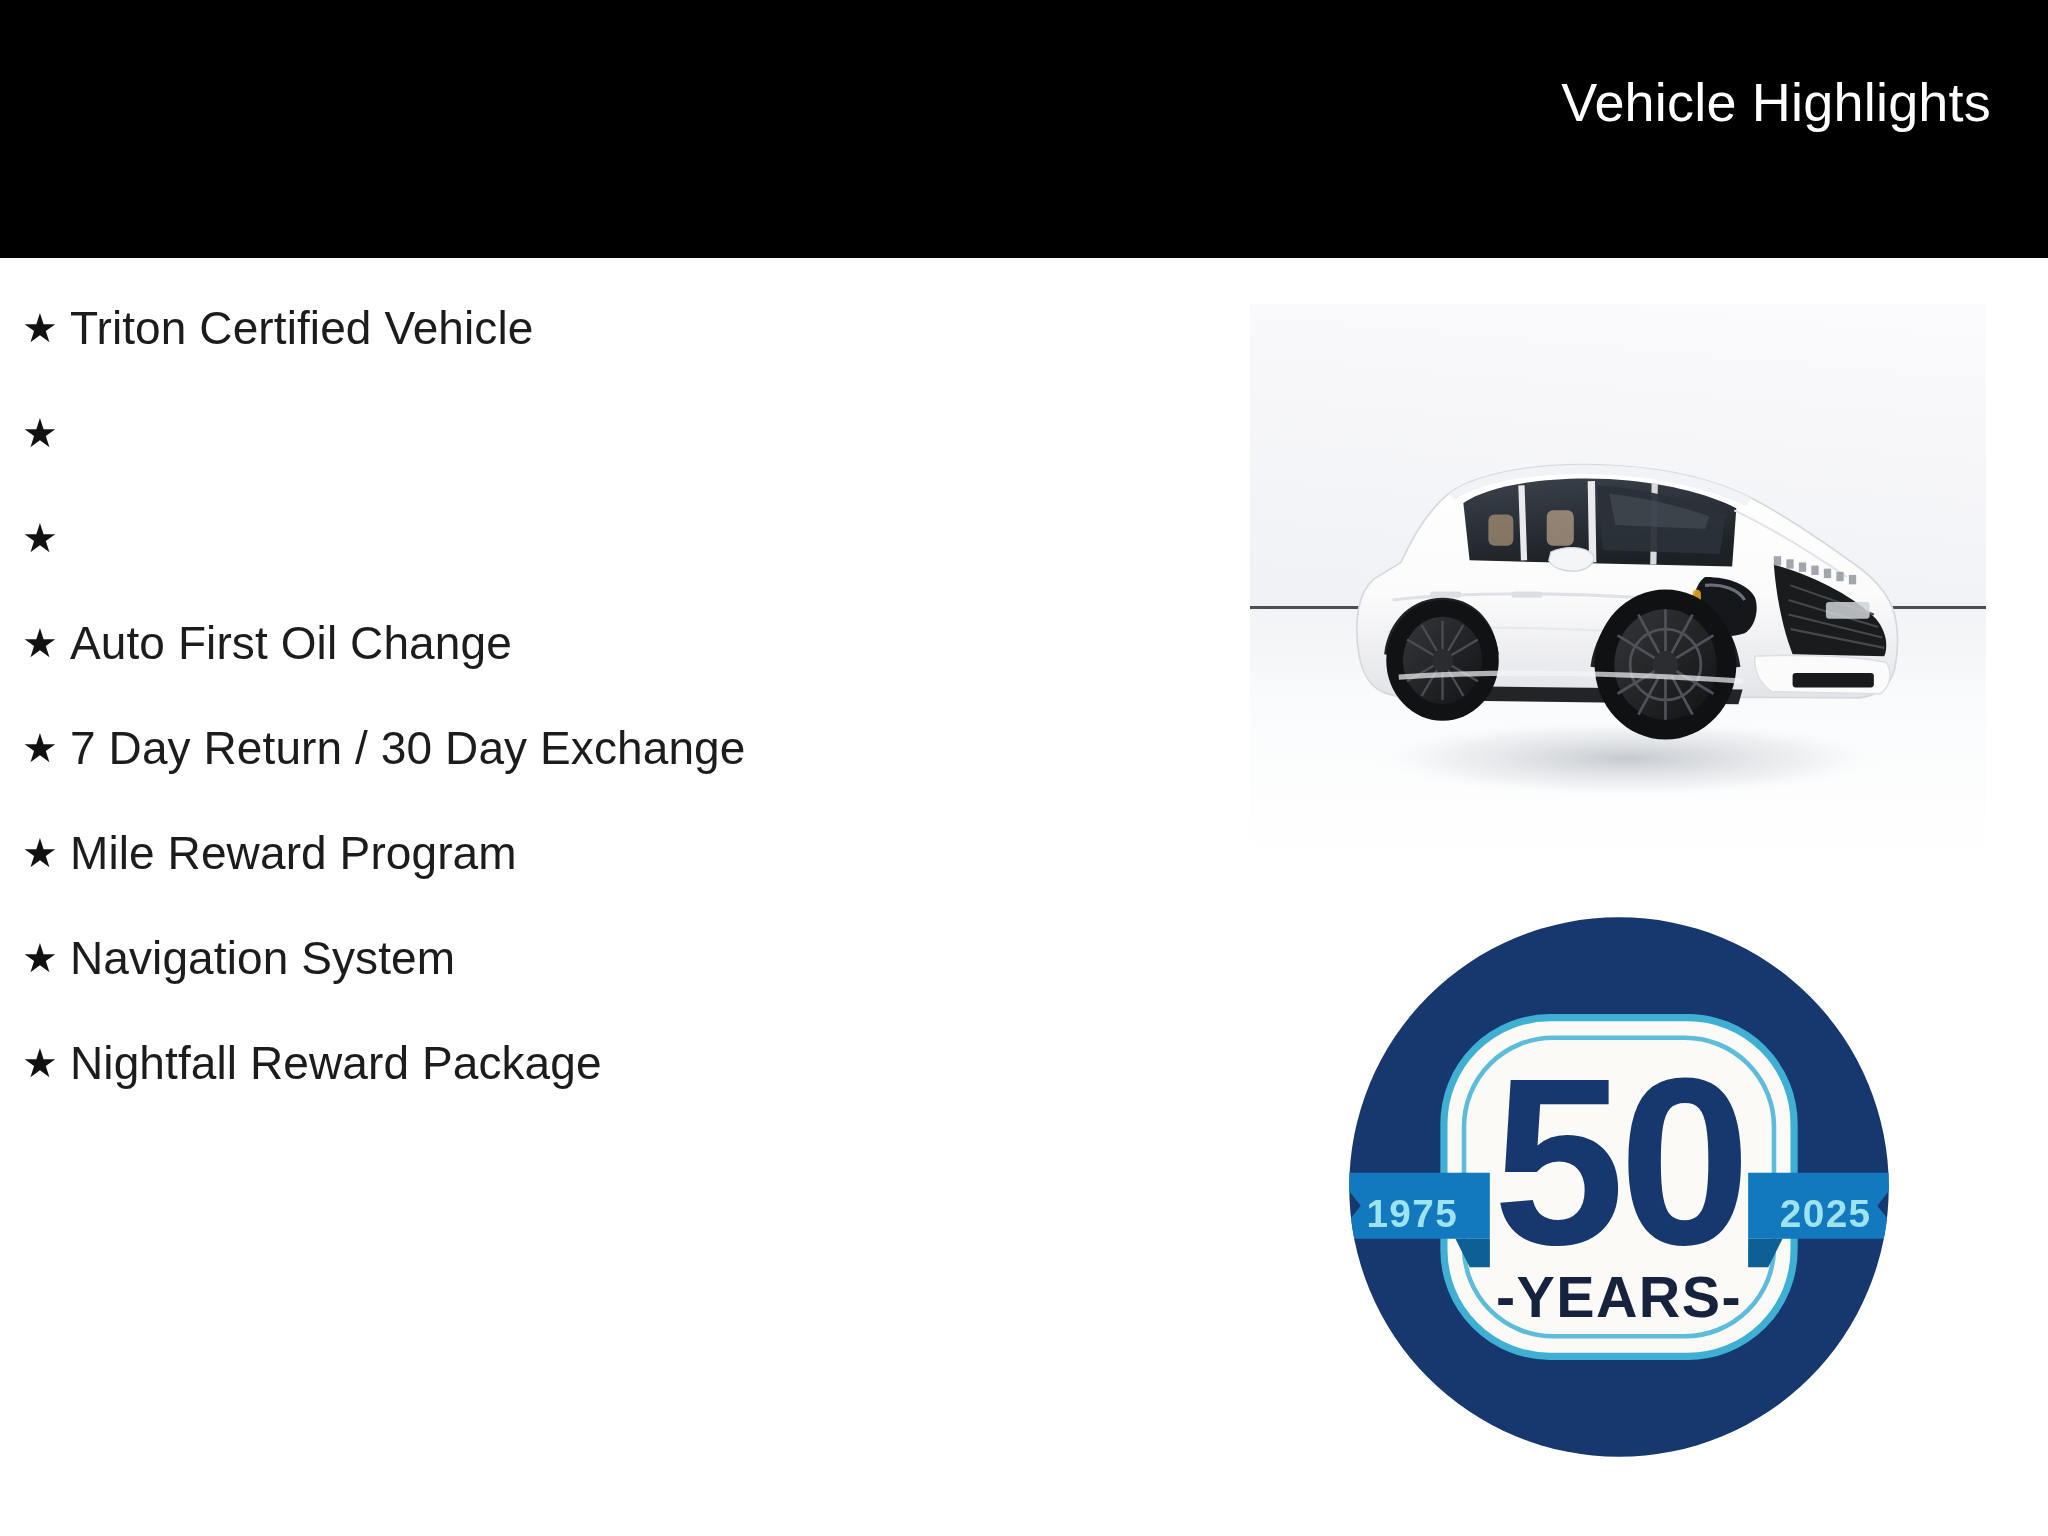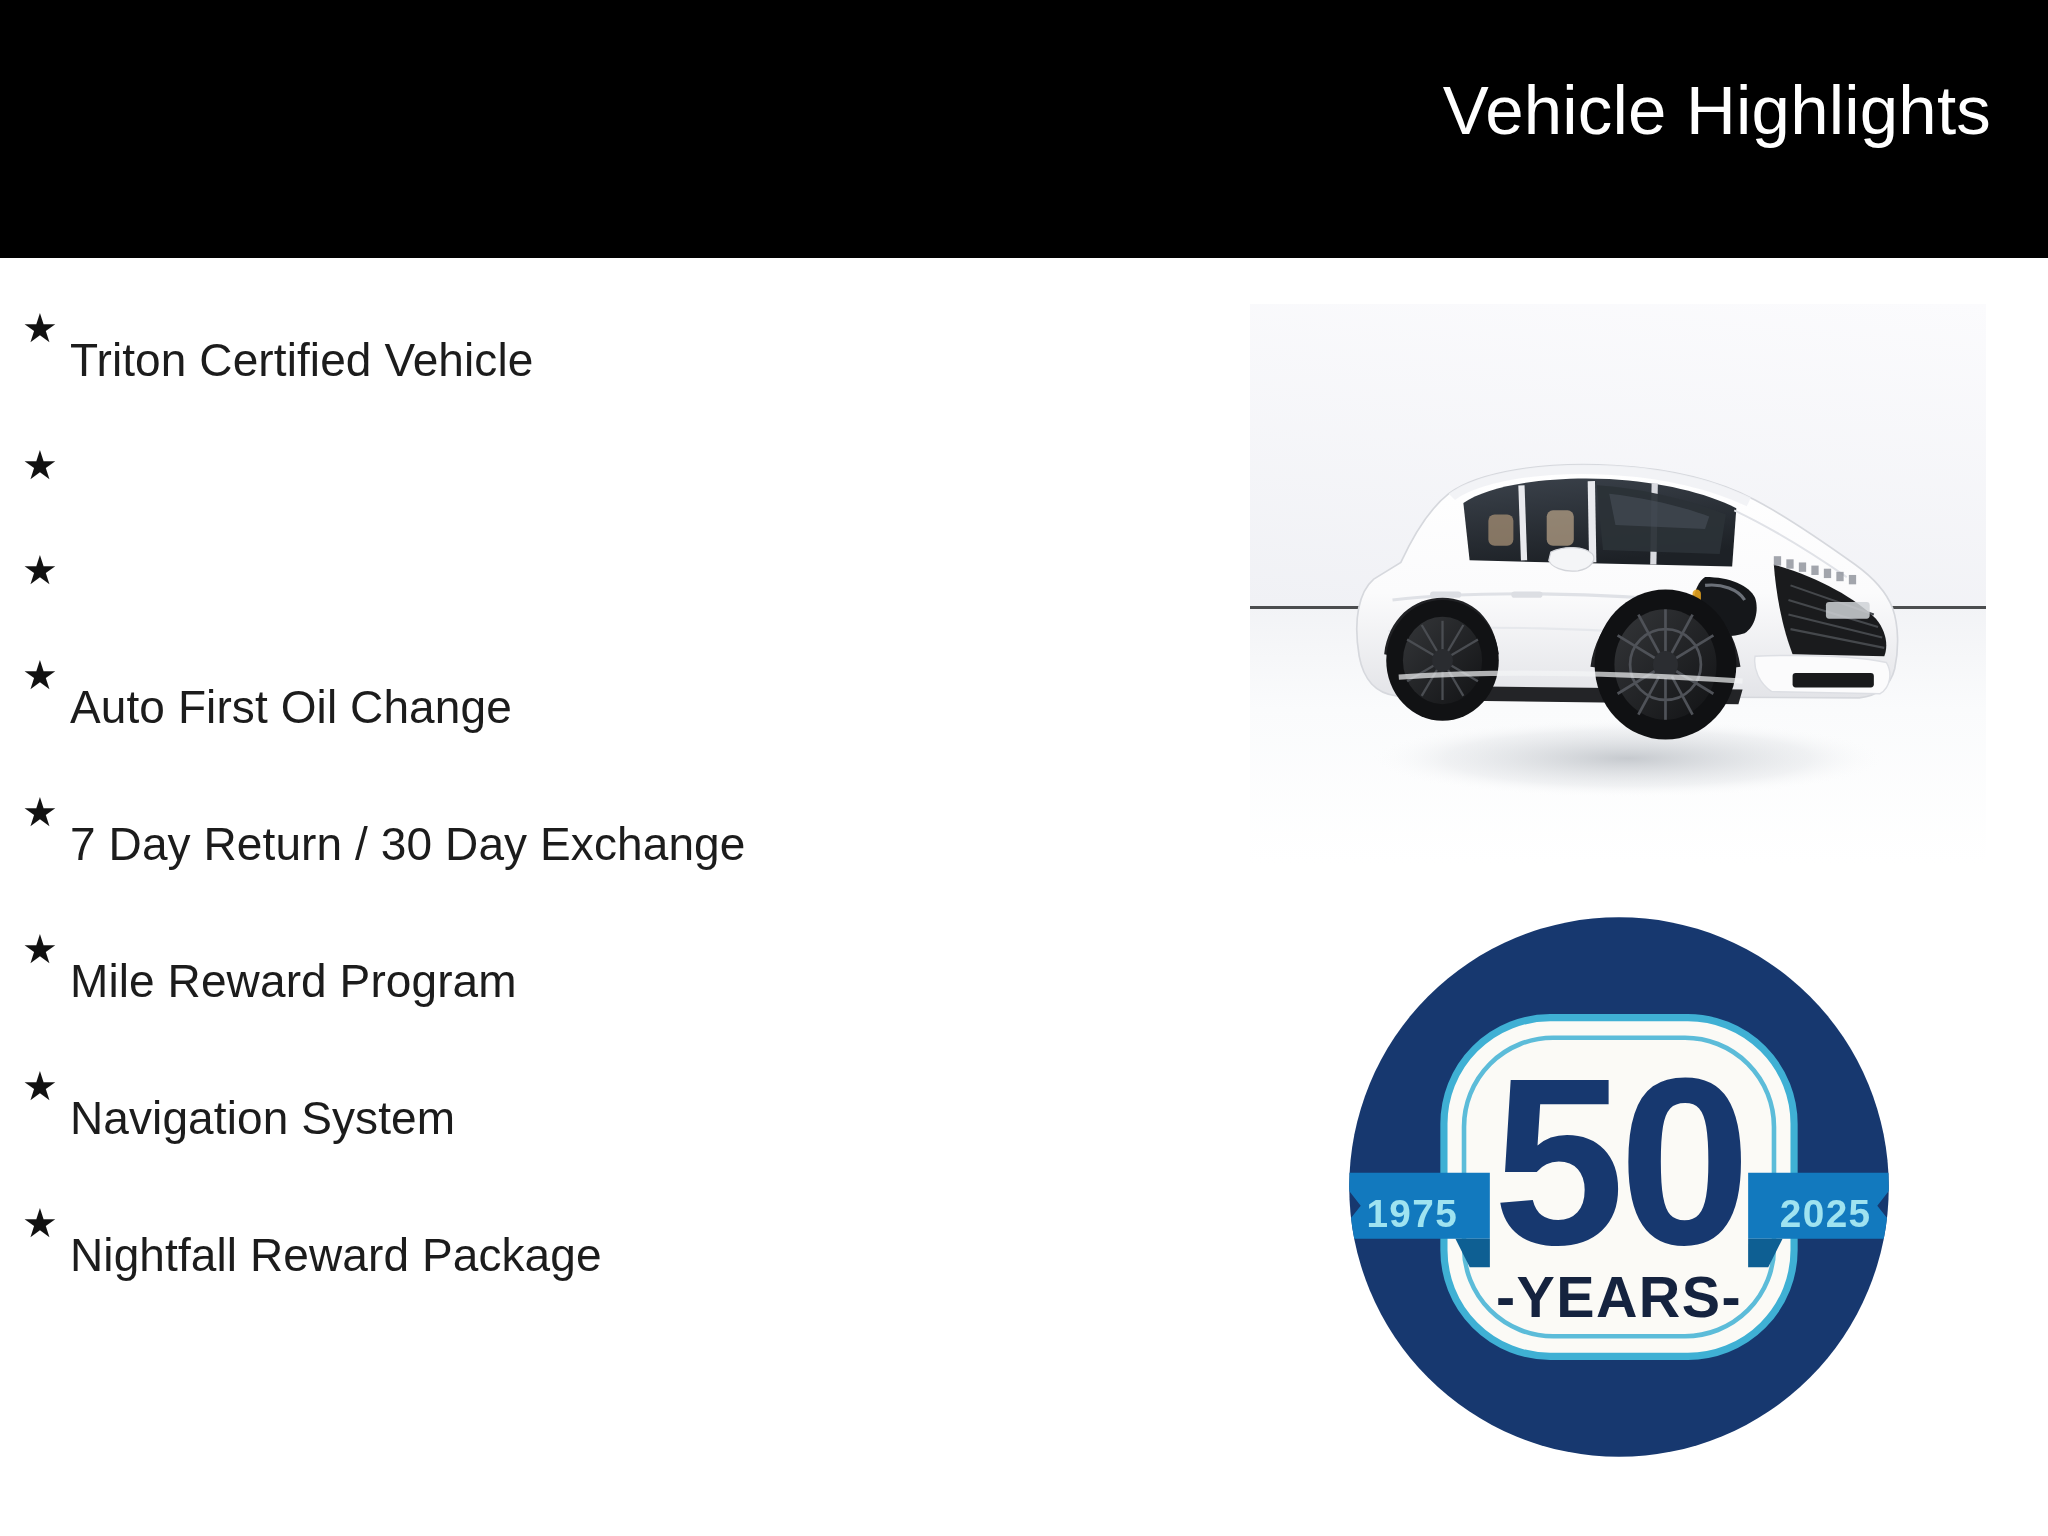--- a/index.html
+++ b/index.html
@@ -28,21 +28,21 @@
     width: 2048px;
     height: 258px;
     background: #000000;
   }
 
   #header-title {
     position: absolute;
     right: 57px;
     top: 73px;
     color: #ffffff;
-    font-size: 69px;
+    font-size: 54px;
     font-weight: 400;
     letter-spacing: 0.2px;
     line-height: 1.1;
     white-space: nowrap;
     text-align: right;
   }
 
   
   #highlights-list {
     position: absolute;
@@ -72,21 +72,20 @@
   }
 
   .highlight-item .highlight-label {
     flex: 1 1 auto;
     font-size: 46px;
     line-height: 56px;
     font-weight: 400;
     color: #1c1c1c;
     max-width: 1075px;
     letter-spacing: 0.1px;
-    margin-top: 32px;
   }
 
   
   #right-column {
     position: absolute;
     left: 1232px;
     top: 258px;
     width: 816px;
     height: 1278px;
   }

